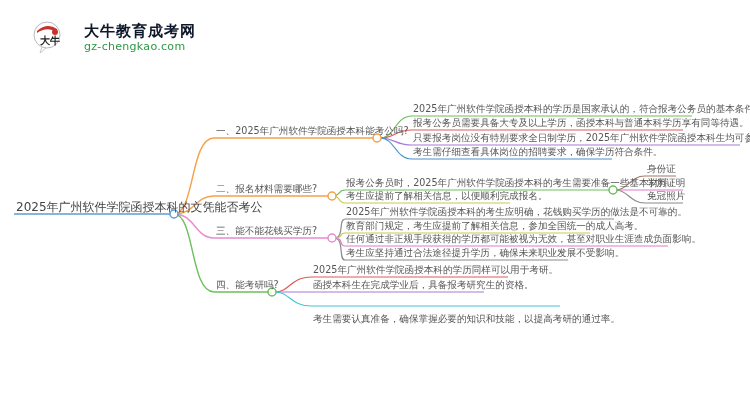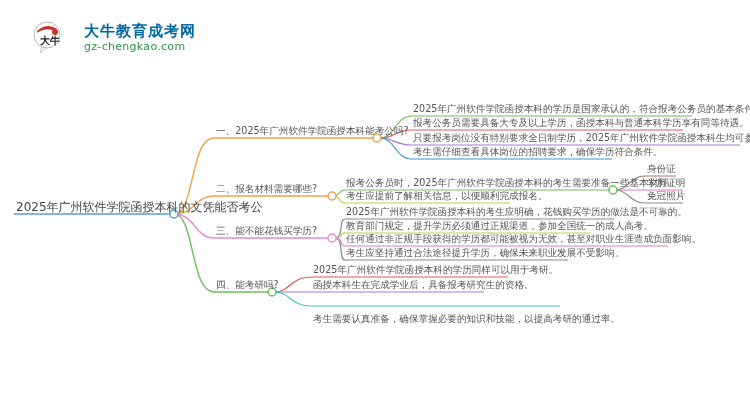--- a/index.html
+++ b/index.html
@@ -1,21 +1,21 @@
 <!DOCTYPE html>
 <html><head>
 <meta charset="utf-8">
 <style>
   html, body { margin: 0; padding: 0; background: #ffffff; }
   body { width: 750px; height: 410px; position: relative; overflow: hidden;
          font-family: "DejaVu Sans", "Liberation Sans", sans-serif; }
   .logo { position: absolute; left: 28px; top: 18px; width: 200px; height: 40px; }
   .logo-mark { position: absolute; left: 4px; top: 2px; width: 30px; height: 34px; }
   .logo-title { position: absolute; left: 56px; top: 4px; font-size: 15px; font-weight: bold;
-                color: #0369a1; letter-spacing: 1px; white-space: nowrap; }
+                color: #0f172a; letter-spacing: 1px; white-space: nowrap; }
   .logo-url { position: absolute; left: 56px; top: 22px; font-size: 11px; color: #2a9a44;
               white-space: nowrap; letter-spacing: 0.3px; }
   svg.map { position: absolute; left: 0; top: 0; }
   .t { position: absolute; font-size: 9.6px; color: #555; white-space: nowrap; line-height: 12px; }
   .root { font-size: 12px; color: #444; }
 </style>
 </head>
 <body>
 
 <div class="logo">
@@ -78,20 +78,20 @@
 
 <div class="t" style="left:216px; top:183px;">二、报名材料需要哪些?</div>
 <div class="t" style="left:346px; top:177px;">报考公务员时，2025年广州软件学院函授本科的考生需要准备一些基本材料：</div>
 <div class="t" style="left:346px; top:190px;">考生应提前了解相关信息，以便顺利完成报名。</div>
 <div class="t" style="left:647px; top:163px;">身份证</div>
 <div class="t" style="left:647px; top:177px;">学历证明</div>
 <div class="t" style="left:647px; top:190px;">免冠照片</div>
 
 <div class="t" style="left:216px; top:225px;">三、能不能花钱买学历?</div>
 <div class="t" style="left:346px; top:206px;">2025年广州软件学院函授本科的考生应明确，花钱购买学历的做法是不可靠的。</div>
-<div class="t" style="left:346px; top:220px;">教育部门规定，提升学历必须通过正规渠道，参加全国统一的成人高考。</div>
+<div class="t" style="left:346px; top:220px;">教育部门规定，考生应提前了解相关信息，参加全国统一的成人高考。</div>
 <div class="t" style="left:346px; top:233px;text-align:right;">任何通过非正规手段获得的学历都可能被视为无效，甚至对职业生涯造成负面影响。</div>
 <div class="t" style="left:346px; top:247px;">考生应坚持通过合法途径提升学历，确保未来职业发展不受影响。</div>
 
 <div class="t" style="left:216px; top:279px;">四、能考研吗?</div>
 <div class="t" style="left:313px; top:264px;">2025年广州软件学院函授本科的学历同样可以用于考研。</div>
 <div class="t" style="left:313px; top:279px;">函授本科生在完成学业后，具备报考研究生的资格。</div>
 <div class="t" style="left:313px; top:293px;margin-top:20px;">考生需要认真准备，确保掌握必要的知识和技能，以提高考研的通过率。</div>
 
 </body></html>

